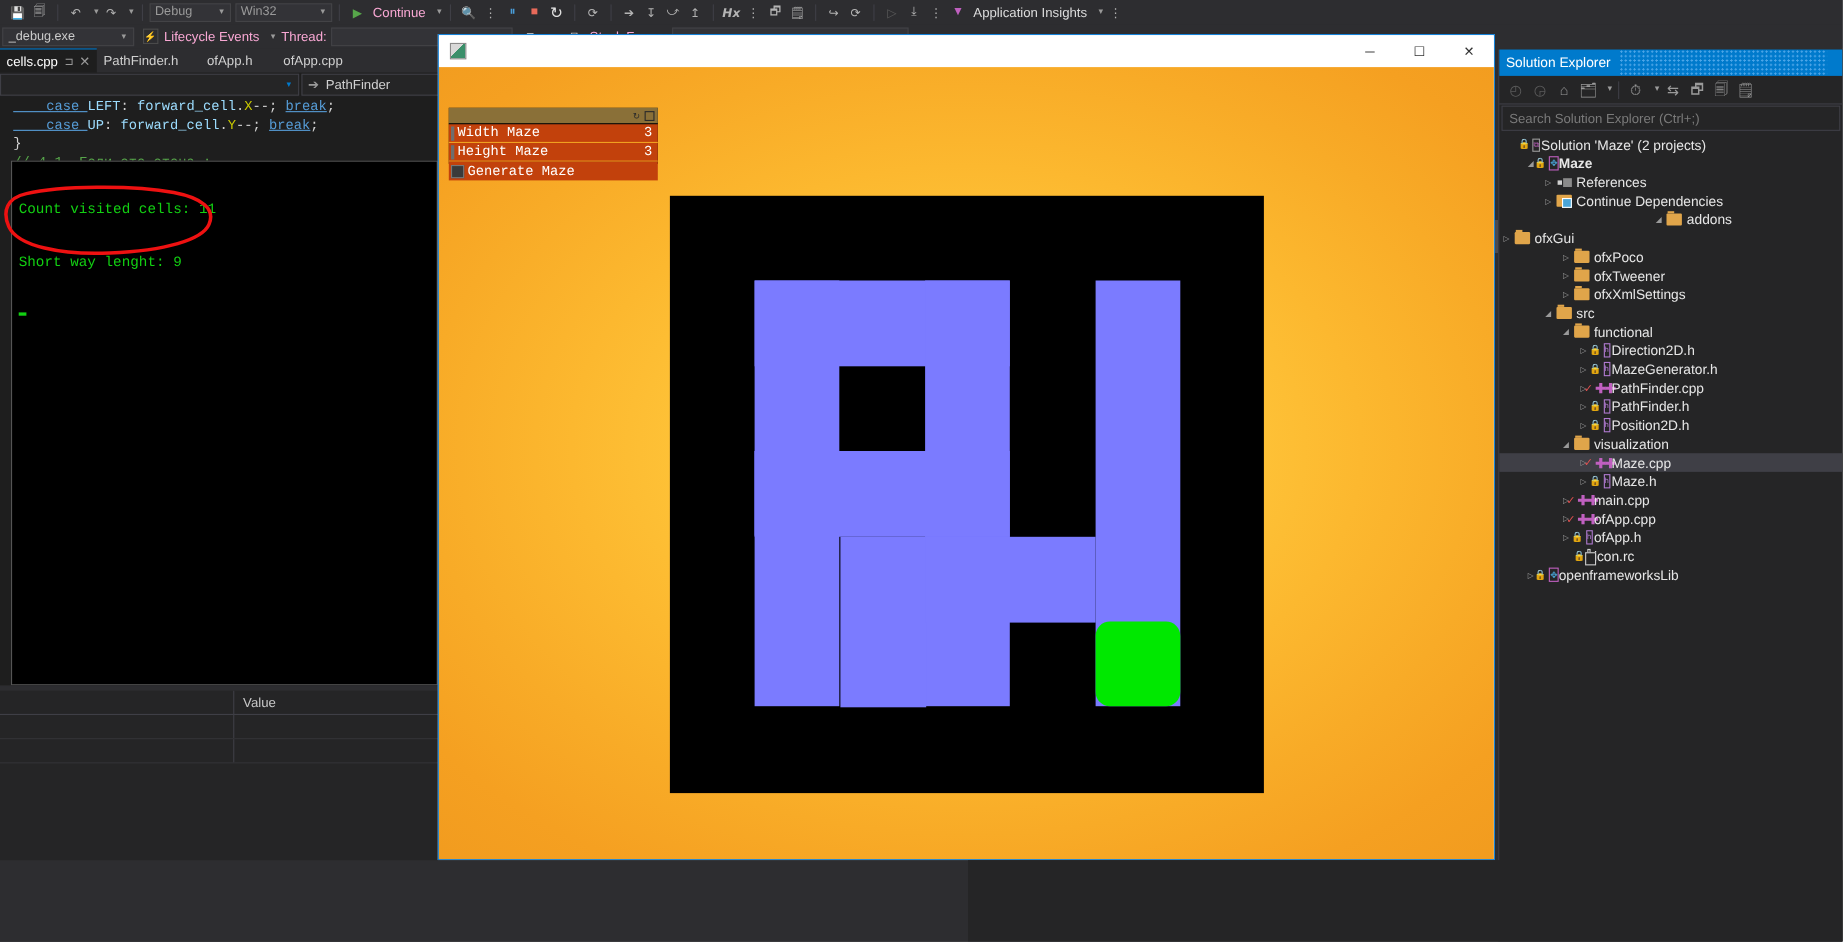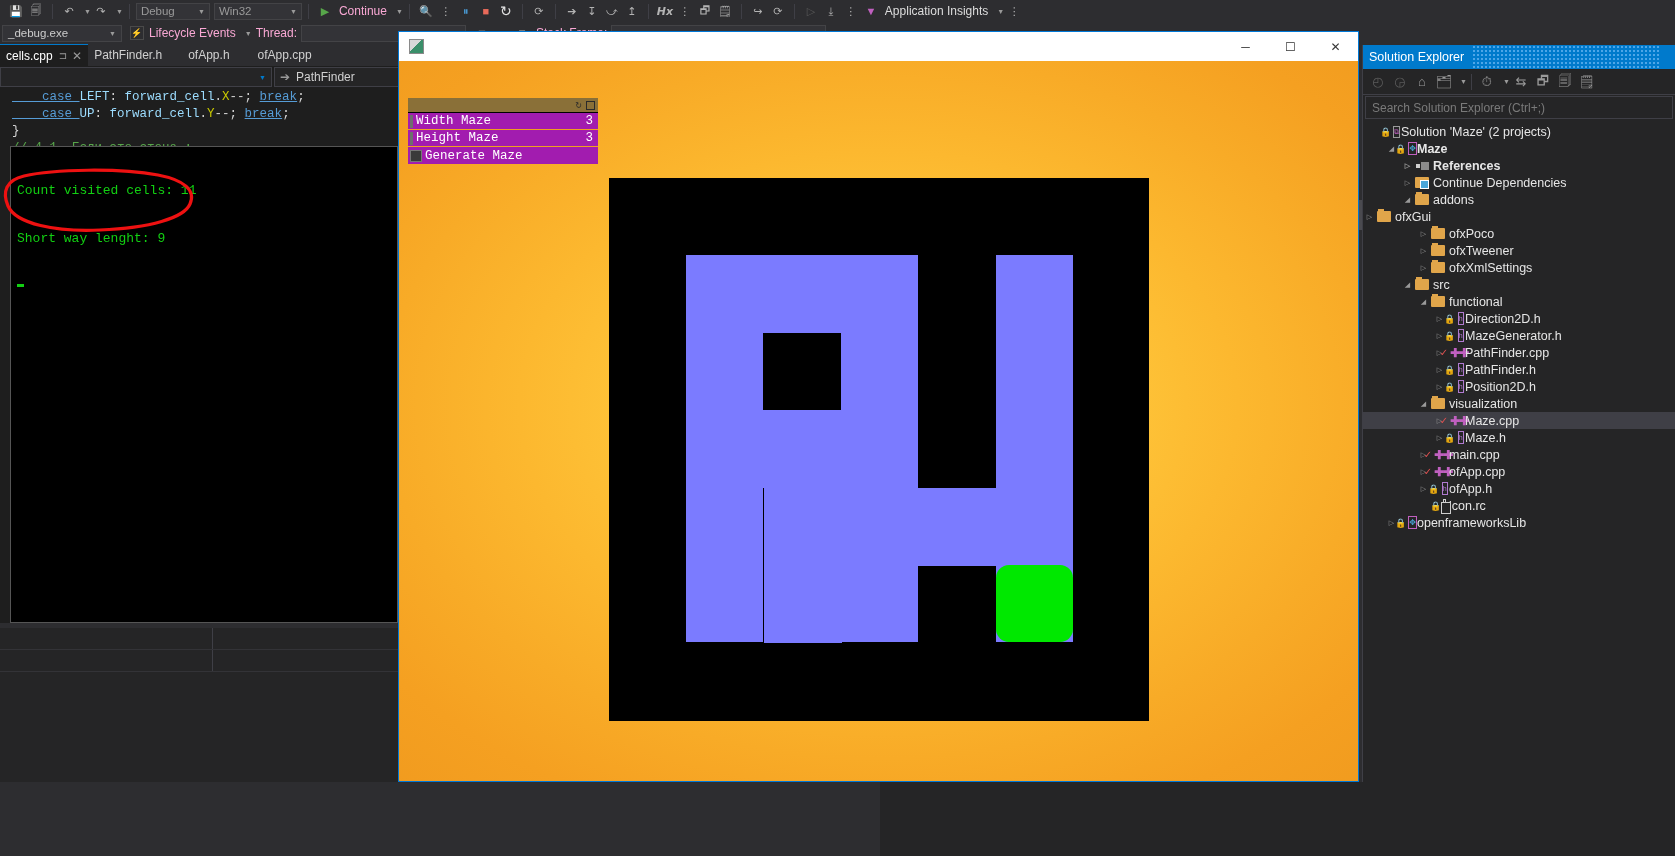--- a/index.html
+++ b/index.html
@@ -99,21 +99,21 @@
 
   
   .gui { position:absolute; left:9px; top:37px; width:190px; height:51px;
          background:#000; }
   .gui-header { height:15px; background:#8a7038; display:flex; align-items:center;
                 justify-content:flex-end; padding-right:3px; border-bottom:1px solid #000; }
   .gui-hico { width:9px; height:9px; margin-left:3px; display:flex; align-items:center;
               justify-content:center; color:#2a2a2a; font-size:8px;
               font-family:"DejaVu Sans", sans-serif; }
   .gui-hico.box { border:1px solid #2a2a2a; }
-  .gui-row { height:17px; background:#a21caf; border-bottom:1px solid #f0a020;
+  .gui-row { height:17px; background:#c2410c; border-bottom:1px solid #f0a020;
              display:flex; align-items:center; position:relative; }
   .gui-bar { width:3px; height:13px; background:#6e6e6e; margin-left:2px; }
   .gui-label { font-family:"Liberation Mono", monospace; font-size:12.5px;
                color:#fff; margin-left:3px; letter-spacing:0px; }
   .gui-val { position:absolute; right:5px; font-family:"Liberation Mono", monospace;
              font-size:12.5px; color:#fff; }
   .gui-chk { width:12px; height:12px; background:#3a3a3a; border:1px solid #777;
              margin-left:2px; }
 
   
@@ -308,20 +308,25 @@
     </div>
   </div>
 
   <svg class="annot" viewBox="0 0 205 72">
     <path d="M8 44 C2 30 6 18 24 14 C54 7 120 6 158 13 C184 18 196 28 190 42
              C184 56 150 66 100 68 C56 70 16 62 8 44 Z" fill="none" stroke="#ee1111" stroke-width="3.2" stroke-linecap="round"></path>
   </svg>
 
   <div class="watch-split"></div>
   <div class="watch">
+    <div class="watch-head">
+      <div class="wh-cell" style="width:212px"></div>
+      <div class="wh-div"></div>
+      <div class="wh-cell" style="width:187px">Value</div>
+    </div>
     <div class="watch-row">
       <div class="wr-cell" style="width:212px"></div>
       <div class="wr-div"></div>
       <div class="wr-cell" style="width:187px"></div>
     </div>
     <div class="watch-row">
       <div class="wr-cell" style="width:212px"></div>
       <div class="wr-div"></div>
       <div class="wr-cell" style="width:187px"></div>
     </div>
@@ -407,38 +412,38 @@
           <span>Solution 'Maze' (2 projects)</span>
         </div>
         <div class="tr" style="padding-left: 22px;">
           <span class="tw">◢</span>
           <span class="ti">
             <span class="lock">🔒</span>
             <span class="prjico">✥</span>
           </span>
           <span class="bold">Maze</span>
         </div>
-        <div class="tr" style="padding-left: 38px; font-weight: bold;">
+        <div class="tr" style="padding-left: 38px;">
           <span class="tw">▷</span>
           <span class="ti">
             <span class="refico">
               <i></i>
               <b></b>
             </span>
           </span>
           <span>References</span>
         </div>
         <div class="tr" style="padding-left: 38px;">
           <span class="tw">▷</span>
           <span class="ti">
             <span class="extdep"></span>
           </span>
           <span>Continue Dependencies</span>
         </div>
-        <div class="tr" style="padding-left: 38px;">
+        <div class="tr" style="padding-left: 38px; justify-content: center;">
           <span class="tw">◢</span>
           <span class="ti">
             <span class="folder"></span>
           </span>
           <span>addons</span>
         </div>
         <div class="tr" style="">
           <span class="tw">▷</span>
           <span class="ti">
             <span class="folder"></span>

